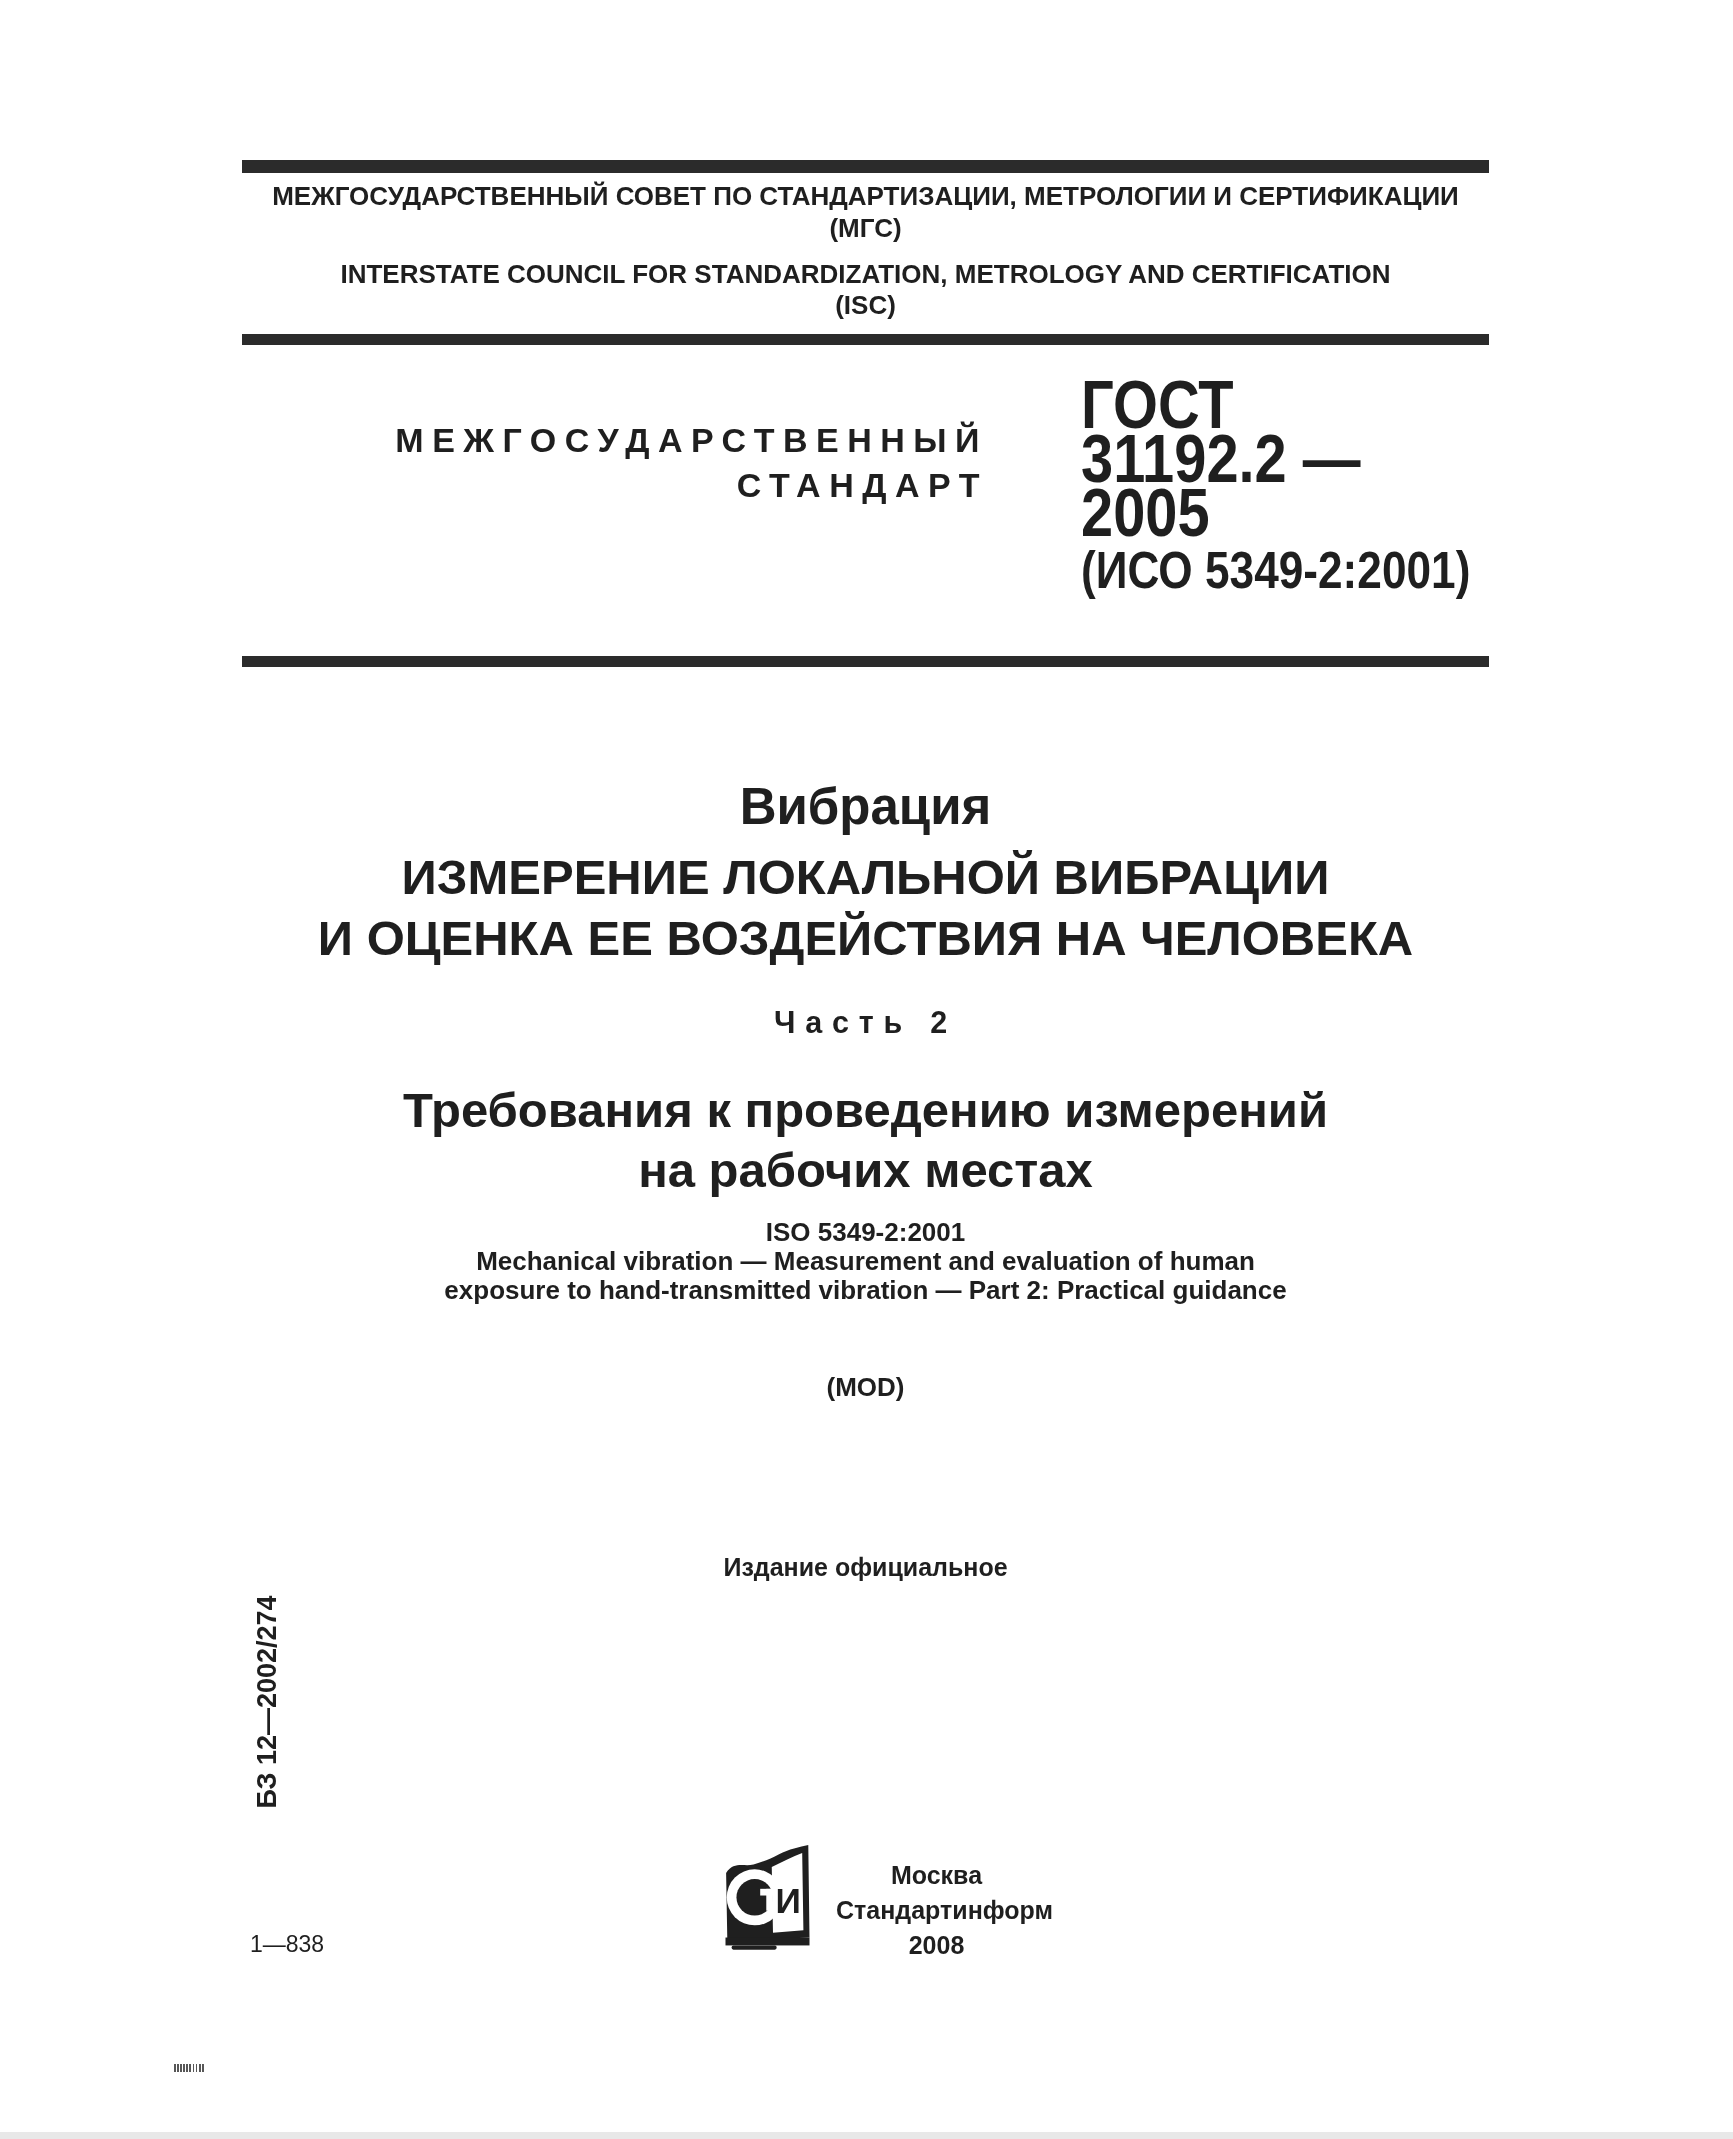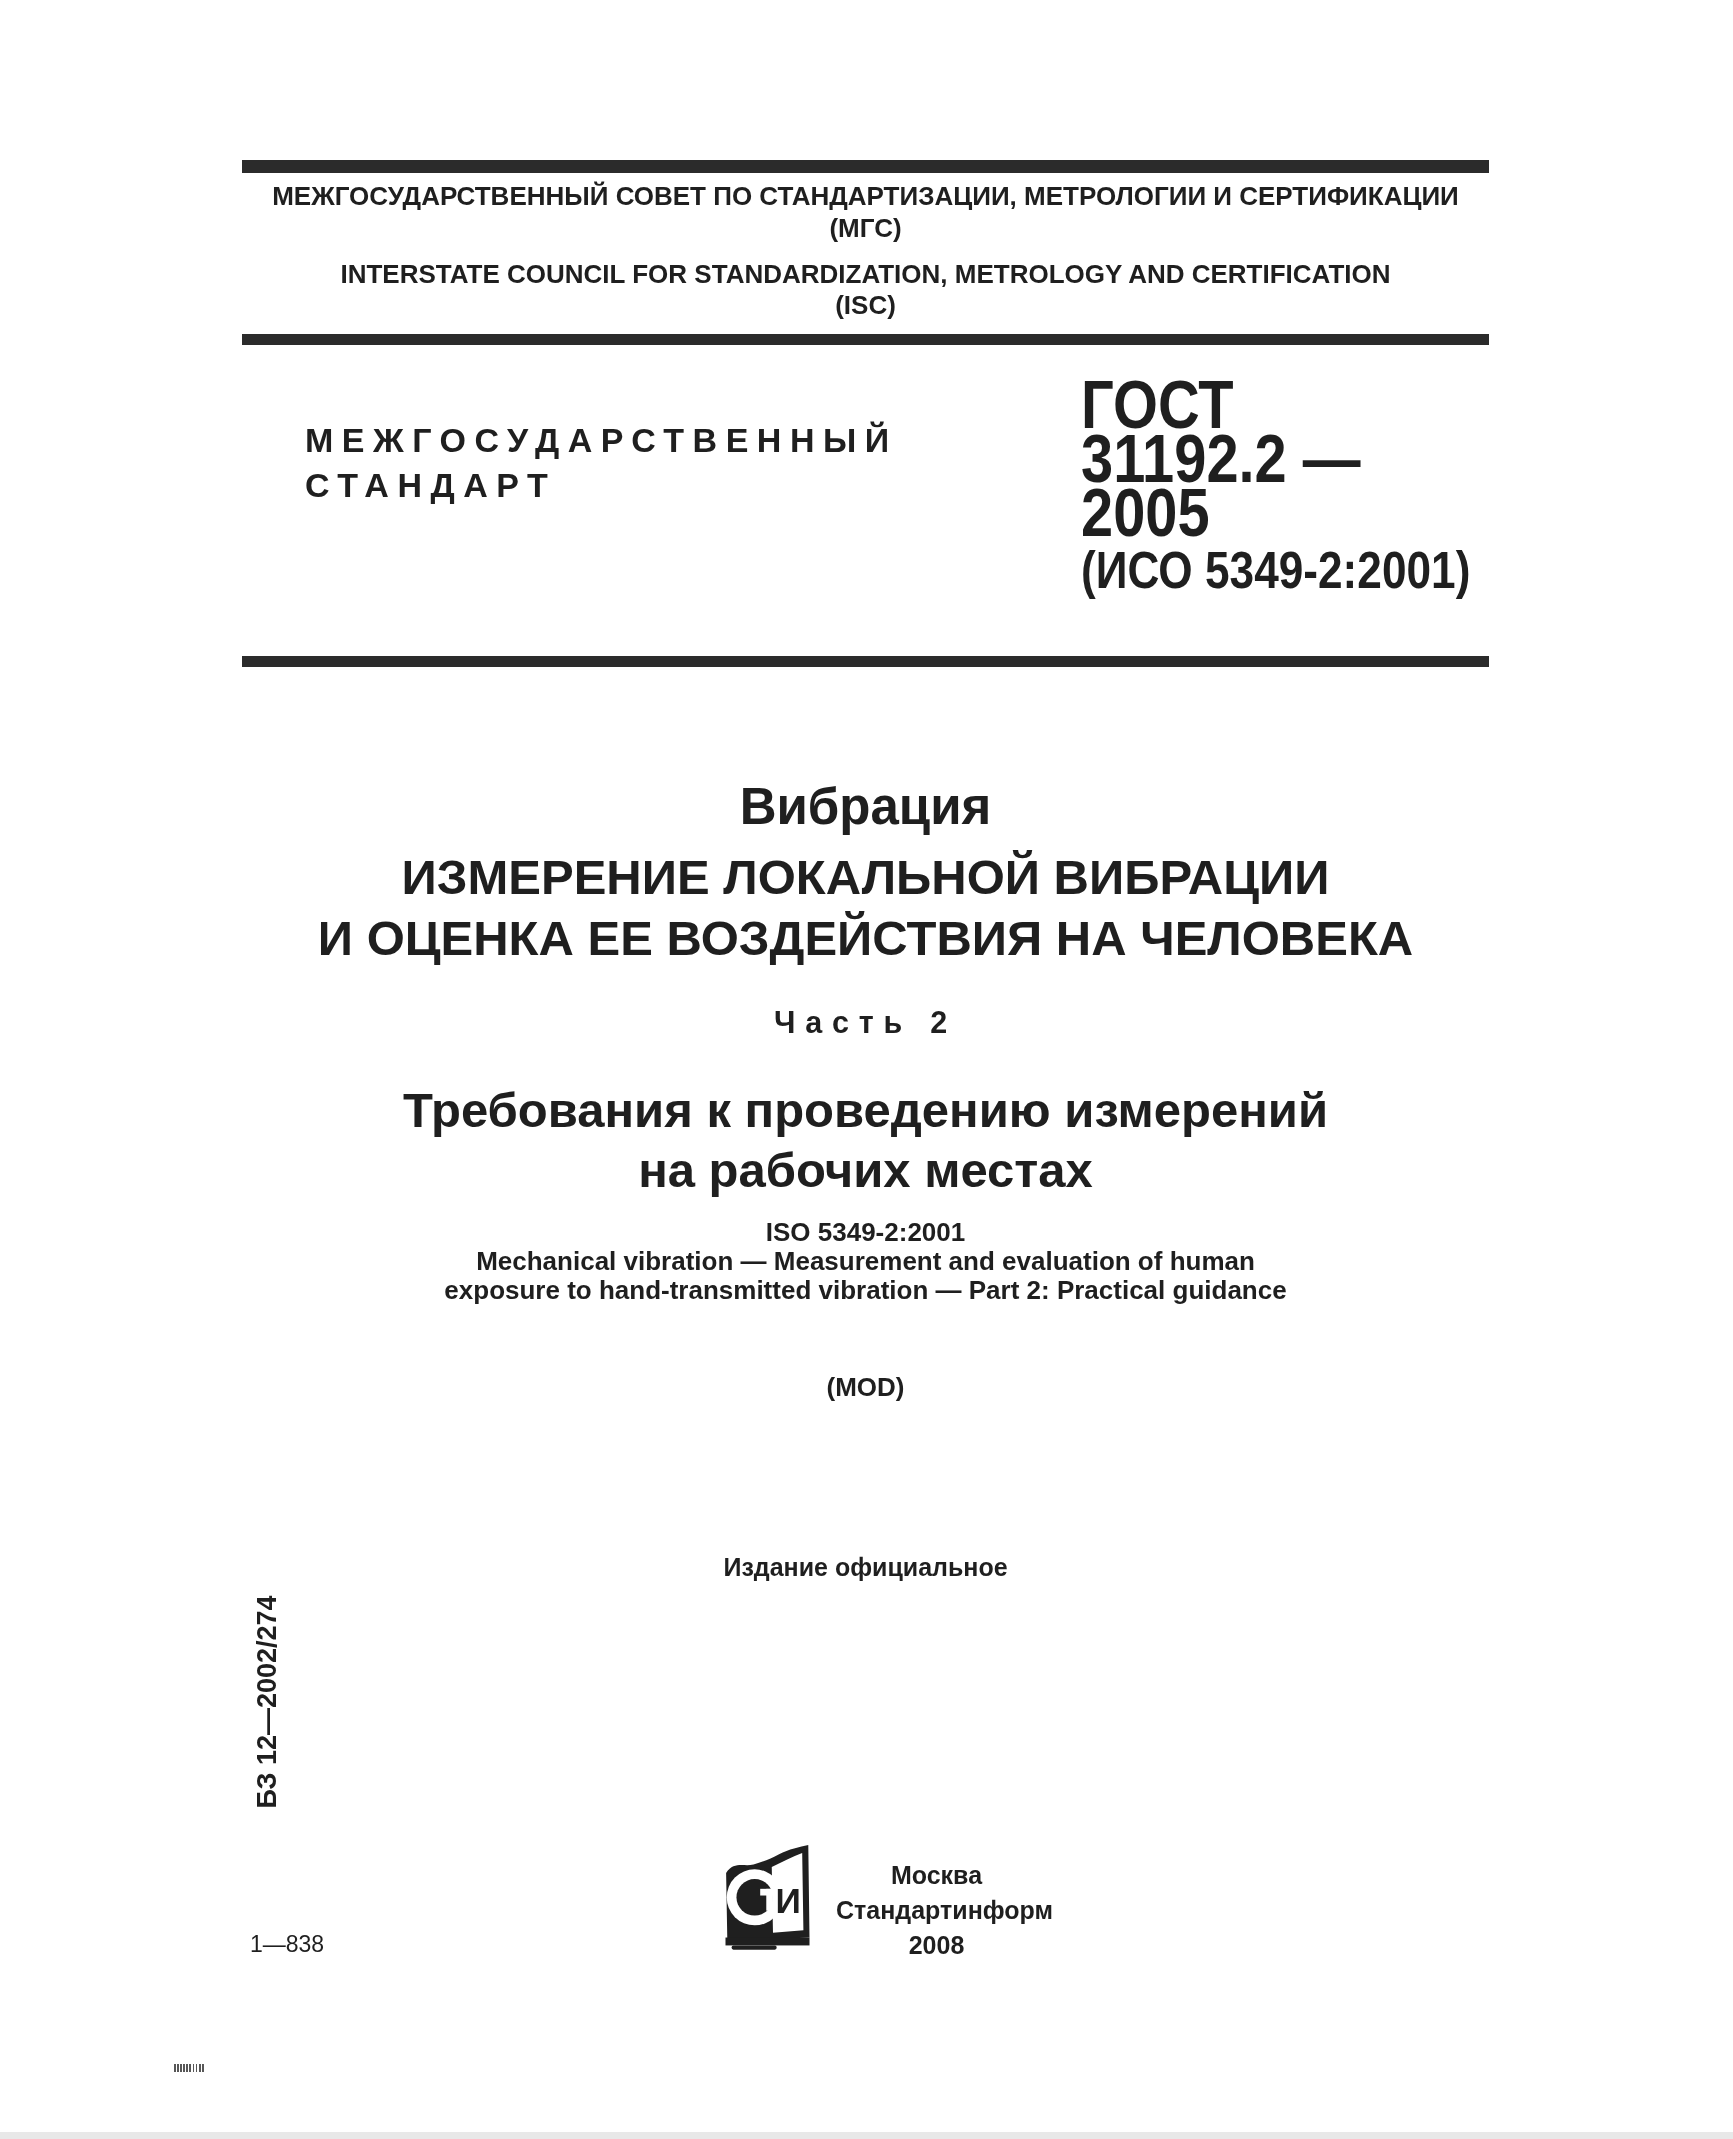--- a/index.html
+++ b/index.html
@@ -11,21 +11,21 @@
     color:#1f1f1f;
     overflow:hidden;
   }
   .abs{position:absolute;}
   .bar{position:absolute;left:242px;width:1247px;background:#2b2b2b;}
   .ctr{left:242px;width:1247px;text-align:center;line-height:1;}
   .b{font-weight:bold;}
   
   .hdr-line{font-size:26px;letter-spacing:0px;}
   
-  .desig-label{left:305px;width:683px;text-align:left;font-weight:bold;
+  .desig-label{left:305px;width:683px;text-align:right;font-weight:bold;
                font-size:34px;letter-spacing:8.5px;line-height:1;}
   .gost-code{left:1081px;top:377px;font-weight:bold;line-height:54px;
              transform:scaleX(0.85);transform-origin:left top;white-space:nowrap;}
   .gost-code .big{font-size:68px;display:block;}
   .gost-code .small{font-size:52px;display:block;margin-top:3.7px;}
   
   .t62{font-size:51px;}
   .t80{font-size:49px;}
   .t50{font-size:30.5px;letter-spacing:9.8px;}
   .t43{font-size:26px;}

